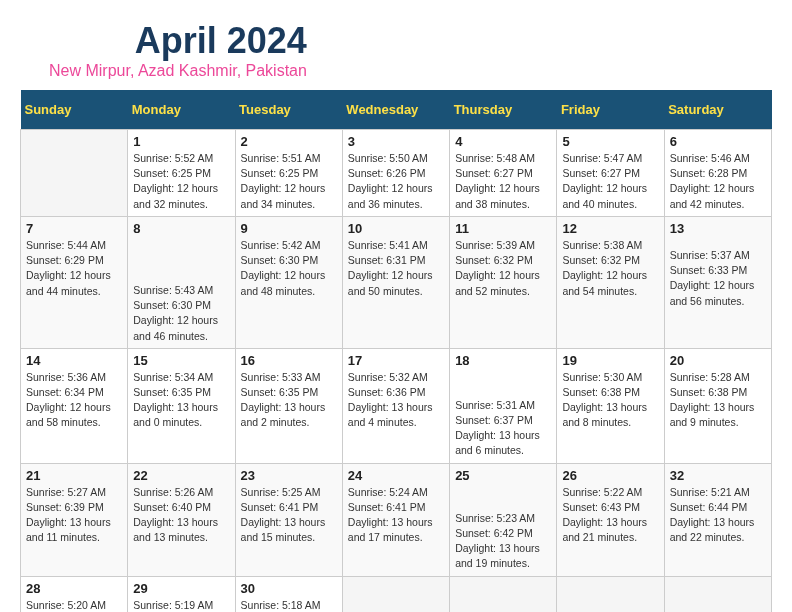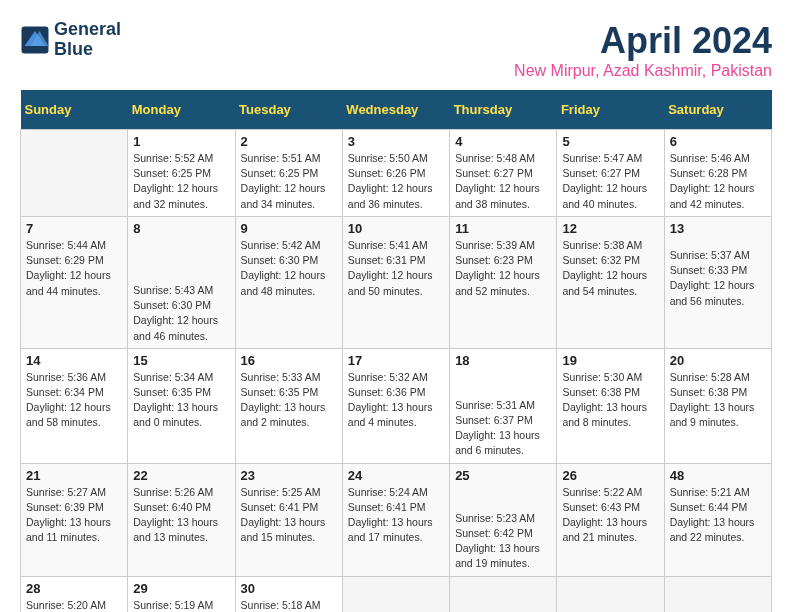--- a/index.html
+++ b/index.html
@@ -83,31 +83,20 @@
       line-height: 1.45;
     }
     .empty-cell {
       background: #f5f5f5 !important;
     }
   </style>
 </head>
 <body>
 
 <div class="header-area">
-  <div class="logo">
-    <svg class="logo-icon" viewBox="0 0 40 40">
-      <rect x="2" y="2" width="36" height="36" rx="4" fill="#1a3a5c"></rect>
-      <polygon points="20,8 34,28 6,28" fill="#4a90d9"></polygon>
-      <polygon points="26,8 38,28 14,28" fill="#5ba3e8" opacity="0.7"></polygon>
-    </svg>
-    <div class="logo-text">
-      <div>General</div>
-      <div>Blue</div>
-    </div>
-  </div>
   <div class="title-area">
     <div class="main-title">April 2024</div>
     <div class="subtitle">New Mirpur, Azad Kashmir, Pakistan</div>
   </div>
 </div>
 
 <table>
   <thead>
     <tr>
     <th>Sunday</th>
@@ -190,21 +179,21 @@
         <td>
           <span class="day-number">10</span>
           <div class="day-info" style="white-space: pre-line;">Sunrise: 5:41 AM
 Sunset: 6:31 PM
 Daylight: 12 hours
 and 50 minutes.</div>
         </td>
         <td>
           <span class="day-number">11</span>
           <div class="day-info" style="white-space: pre-line;">Sunrise: 5:39 AM
-Sunset: 6:23 PM
+Sunset: 6:32 PM
 Daylight: 12 hours
 and 52 minutes.</div>
         </td>
         <td>
           <span class="day-number">12</span>
           <div class="day-info" style="white-space: pre-line;">Sunrise: 5:38 AM
 Sunset: 6:32 PM
 Daylight: 12 hours
 and 54 minutes.</div>
         </td>
@@ -304,21 +293,21 @@
 and 19 minutes.</div>
         </td>
         <td>
           <span class="day-number">26</span>
           <div class="day-info" style="white-space: pre-line;">Sunrise: 5:22 AM
 Sunset: 6:43 PM
 Daylight: 13 hours
 and 21 minutes.</div>
         </td>
         <td>
-          <span class="day-number">48</span>
+          <span class="day-number">32</span>
           <div class="day-info" style="white-space: pre-line;">Sunrise: 5:21 AM
 Sunset: 6:44 PM
 Daylight: 13 hours
 and 22 minutes.</div>
         </td>
       </tr>
       <tr>
         <td>
           <span class="day-number">28</span>
           <div class="day-info" style="white-space: pre-line;">Sunrise: 5:20 AM

